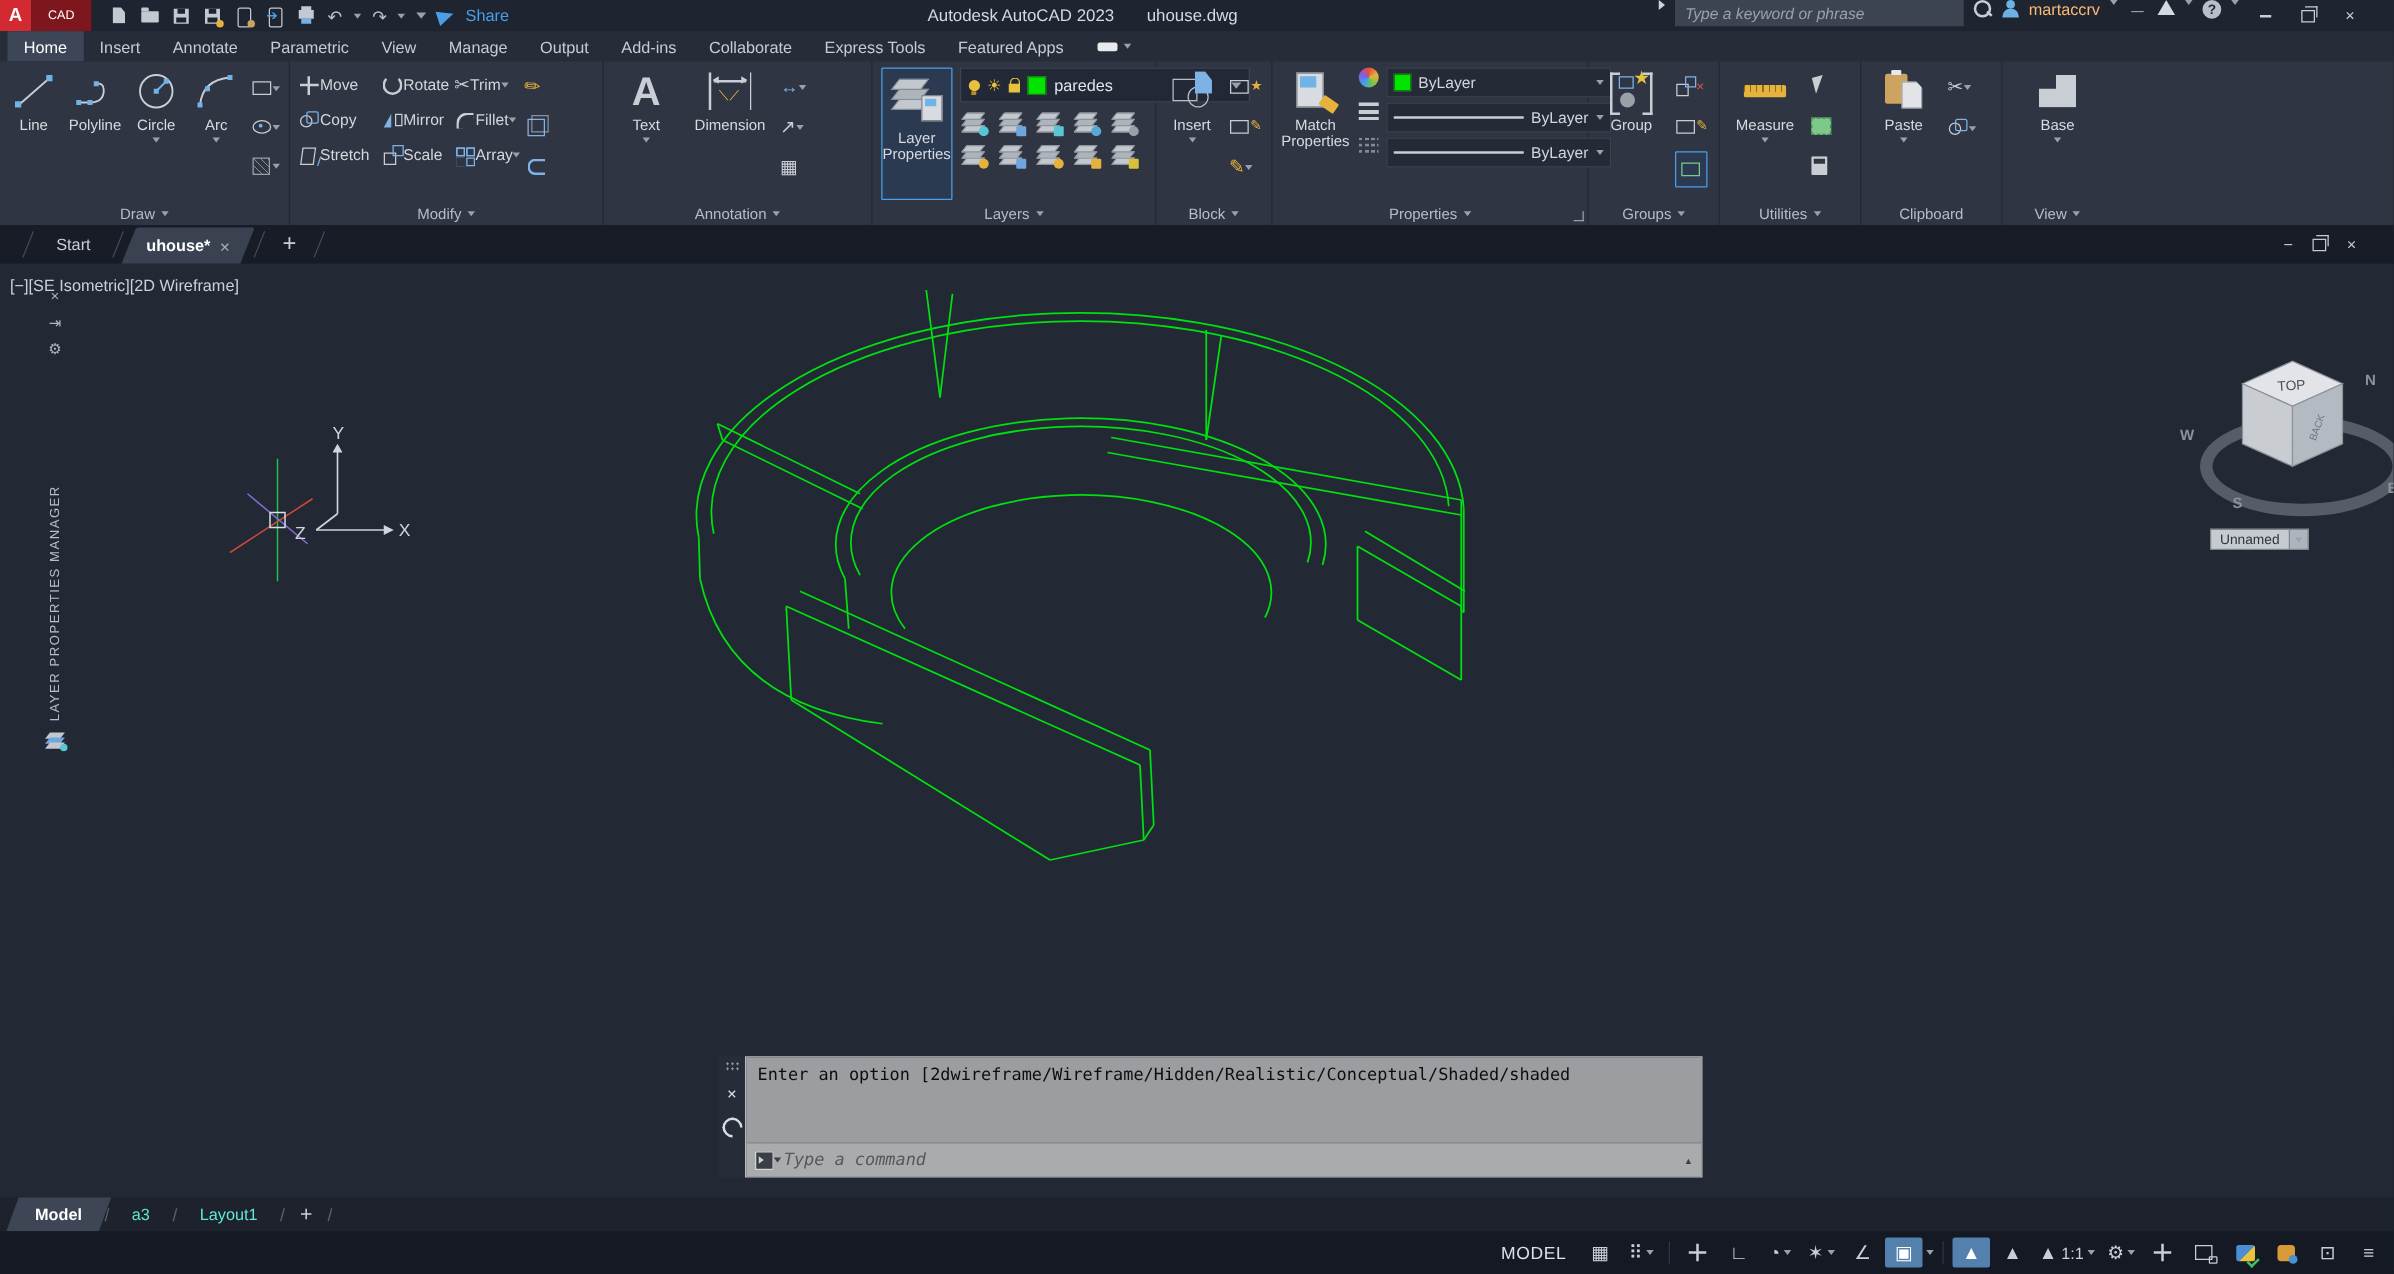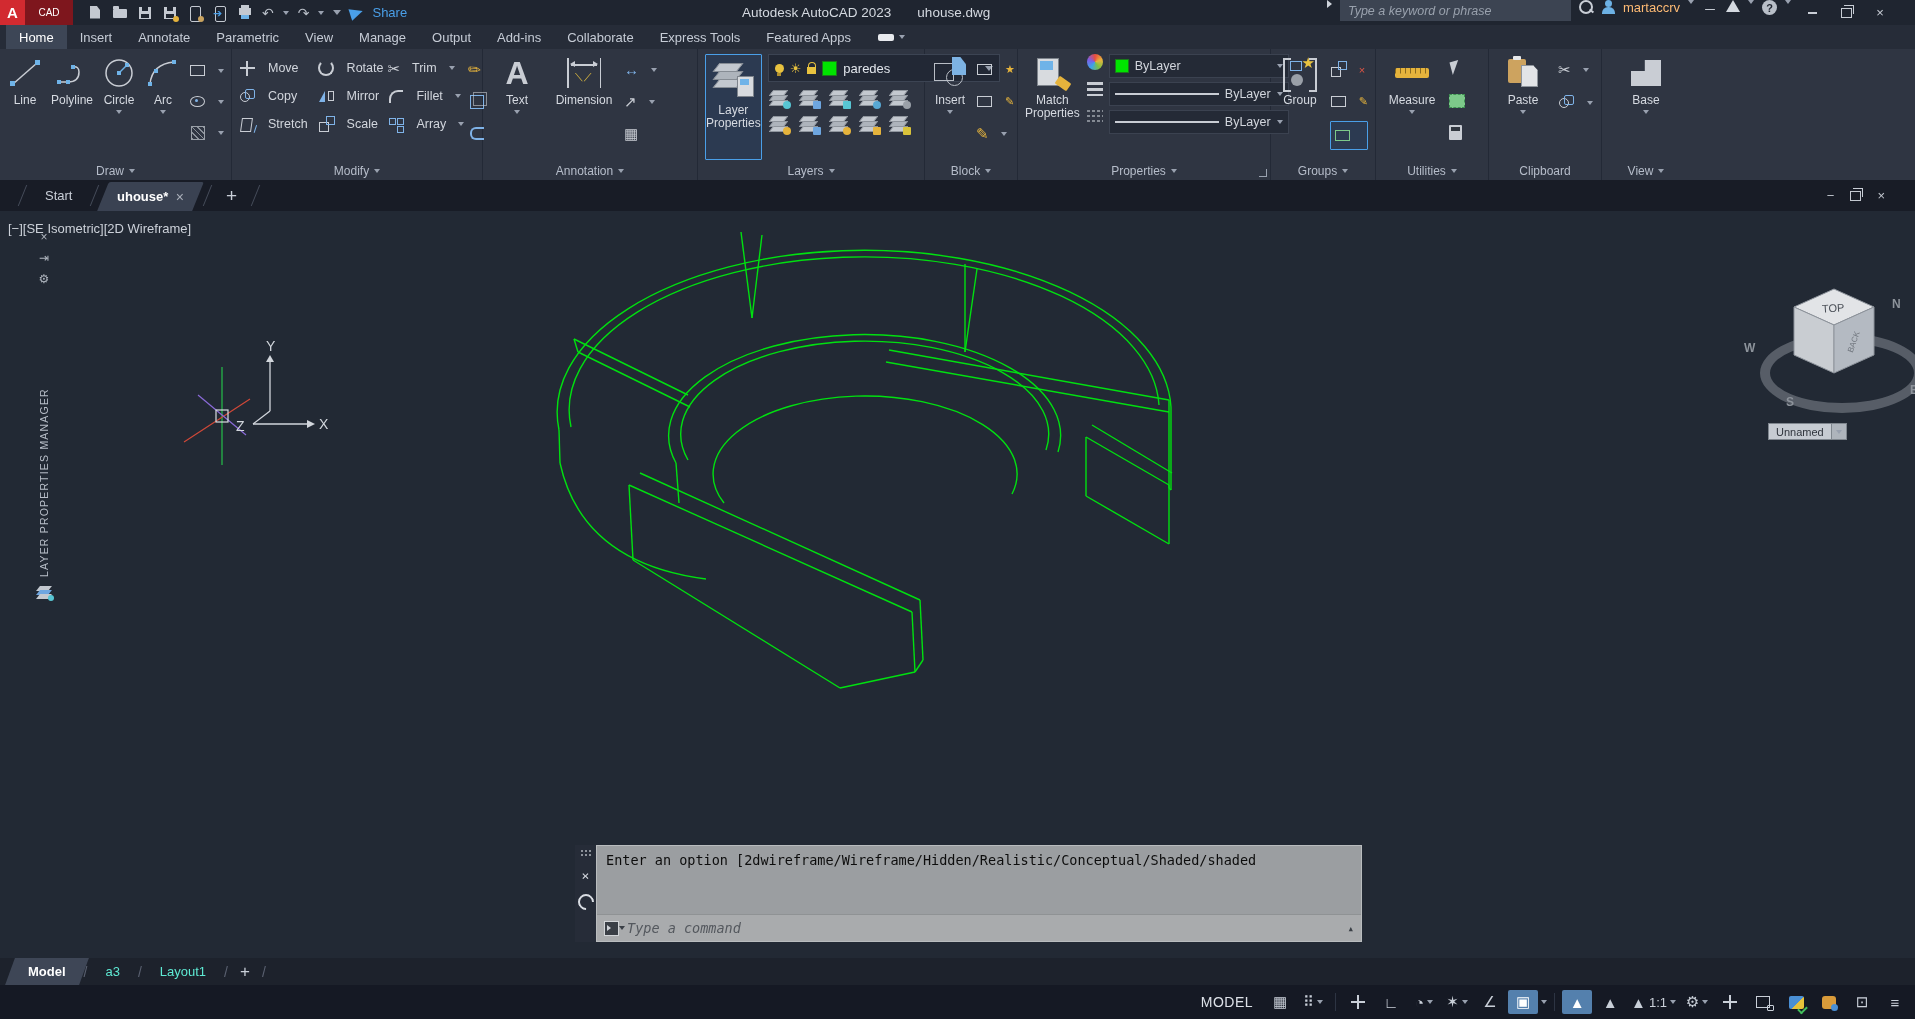--- a/index.html
+++ b/index.html
@@ -56,21 +56,21 @@
   .rib-toggle{display:flex;align-items:center;gap:5px;margin-left:14px}
   .rib-toggle .pill{width:16px;height:7px;background:#e8eaee;border-radius:2px}
 
   
   .ribbon{position:absolute;left:0;top:49px;width:1915px;height:131px;background:#2f3542;display:flex}
   .panel{height:131px;border-right:1px solid #232936;display:flex;flex-direction:column}
   .pbody{flex:1;display:flex;padding:5px 7px 0;gap:8px}
   .ptitle{height:19px;display:flex;align-items:center;justify-content:center;gap:5px;color:#b6bdca;font-size:12px;position:relative}
   .bigbtn{display:flex;flex-direction:column;align-items:center;width:54px;padding-top:1px;color:#d6dae1;font-size:12px;line-height:13px;text-align:center;gap:3px}
   .bigicon{width:36px;height:36px;display:flex;align-items:center;justify-content:center;position:relative}
-  .sitem{display:flex;align-items:center;gap:12px;height:25px;color:#d2d6dd;font-size:12.5px}
+  .sitem{display:flex;align-items:center;gap:0;height:25px;color:#d2d6dd;font-size:12.5px}
   .scol{display:flex;flex-direction:column;justify-content:flex-start}
   .ic{width:17px;height:17px;position:relative;display:inline-flex;align-items:center;justify-content:center;flex:none}
   .g{color:#c9cdd4;font-size:15px;line-height:1}
   .g.y{color:#e5b33c}.g.b{color:#7fb3e8}
   
   .ic-move:before{content:"";position:absolute;left:7px;top:1px;width:2px;height:15px;background:#c9cdd4}
   .ic-move:after{content:"";position:absolute;top:7px;left:1px;height:2px;width:15px;background:#c9cdd4}
   .ic-rotate{width:12px;height:12px;border:2px solid #c9cdd4;border-radius:50%;border-top-color:transparent}
   .ic-copy:before{content:"";position:absolute;left:1px;top:4px;width:8px;height:8px;border:1.5px solid #c9cdd4;border-radius:50%}
   .ic-copy:after{content:"";position:absolute;left:6px;top:1px;width:8px;height:8px;border:1.5px solid #7fb3e8;border-radius:2px}

